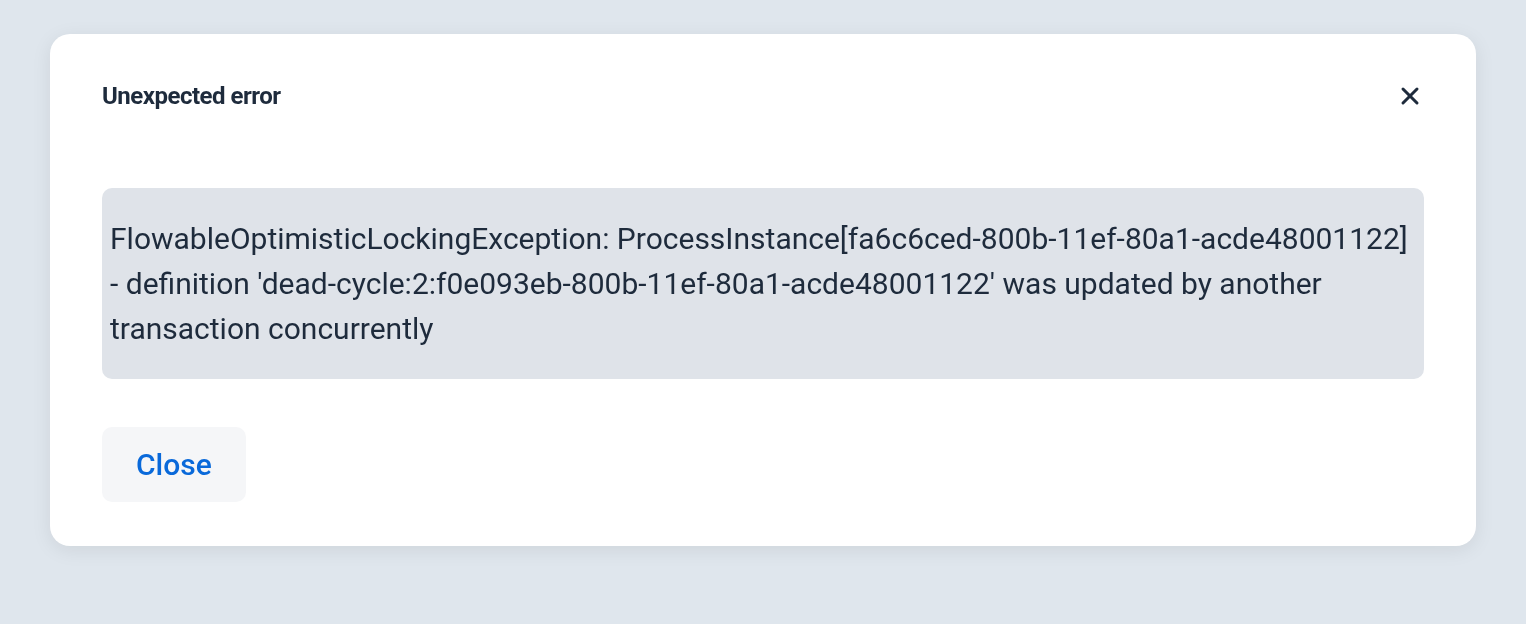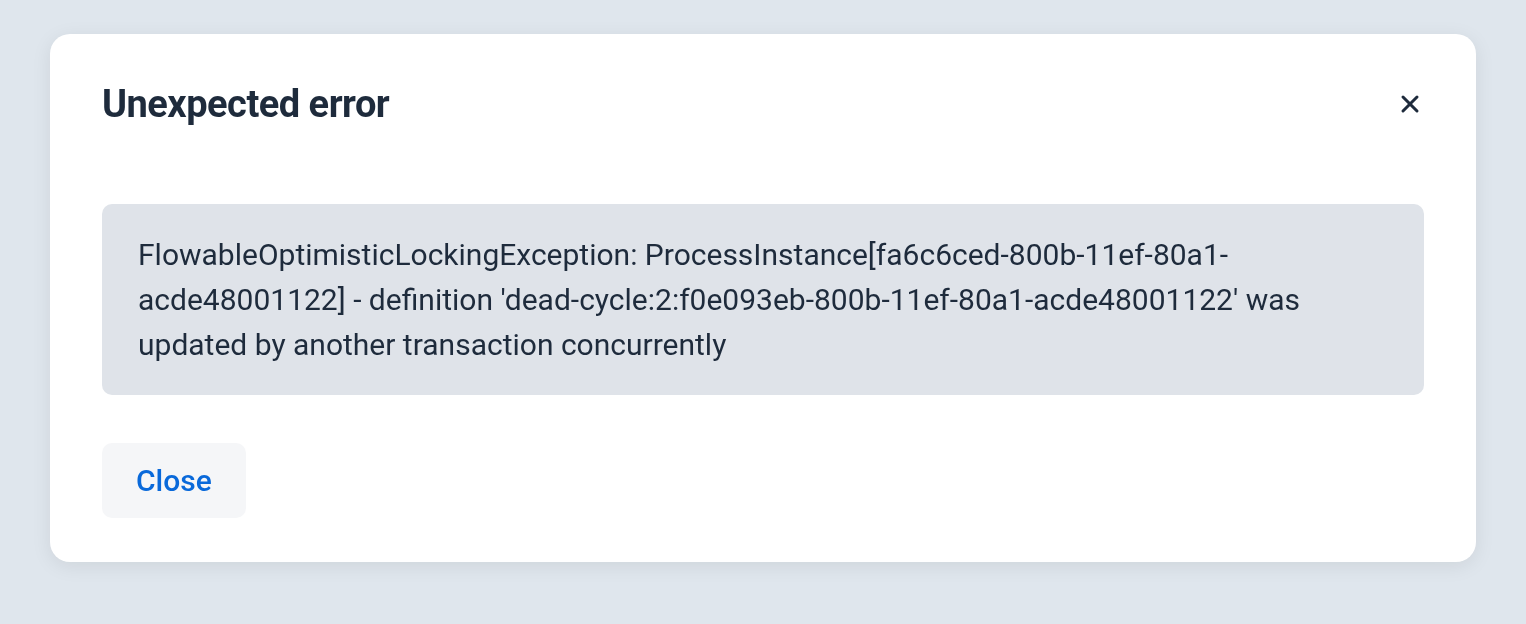--- a/index.html
+++ b/index.html
@@ -24,42 +24,42 @@
       box-shadow: 0 4px 20px rgba(0,0,0,0.08);
       padding: 48px 52px 44px 52px;
     }
     .modal-header {
       display: flex;
       justify-content: space-between;
       align-items: center;
       margin-bottom: 78px;
     }
     .modal-title {
-      font-size: 38px;
+      font-size: 24px;
       font-weight: 700;
       color: #1e2b3c;
       letter-spacing: -0.5px;
     }
     .close-icon {
       cursor: pointer;
       color: #1e2b3c;
       display: flex;
       align-items: center;
       justify-content: center;
       width: 28px;
       height: 28px;
     }
     .close-icon svg {
       width: 24px;
       height: 24px;
     }
     .error-box {
       background-color: #dfe3e9;
       border-radius: 10px;
-      padding: 28px 36px;
+      padding: 28px 8px;
       margin-bottom: 48px;
     }
     .error-message {
       font-size: 30px;
       line-height: 1.5;
       color: #1e2b3c;
       word-break: break-word;
     }
     .button-row {
       display: flex;

